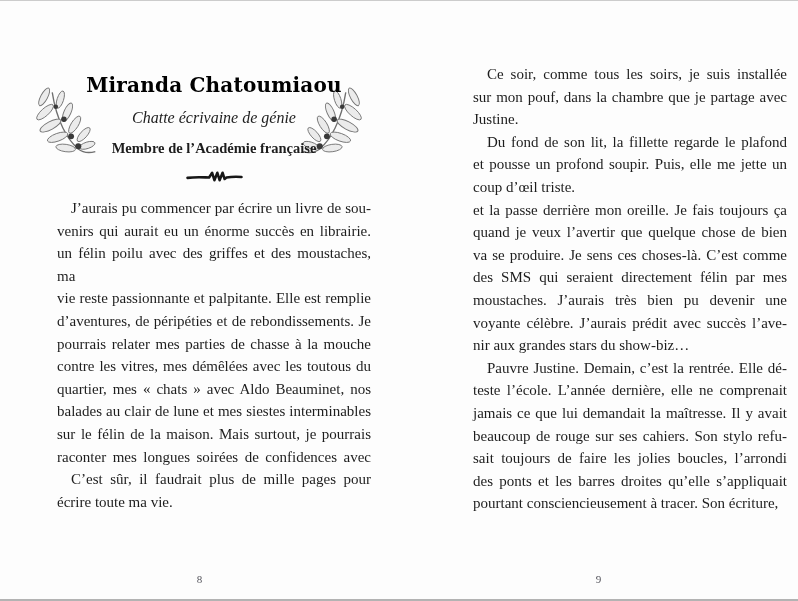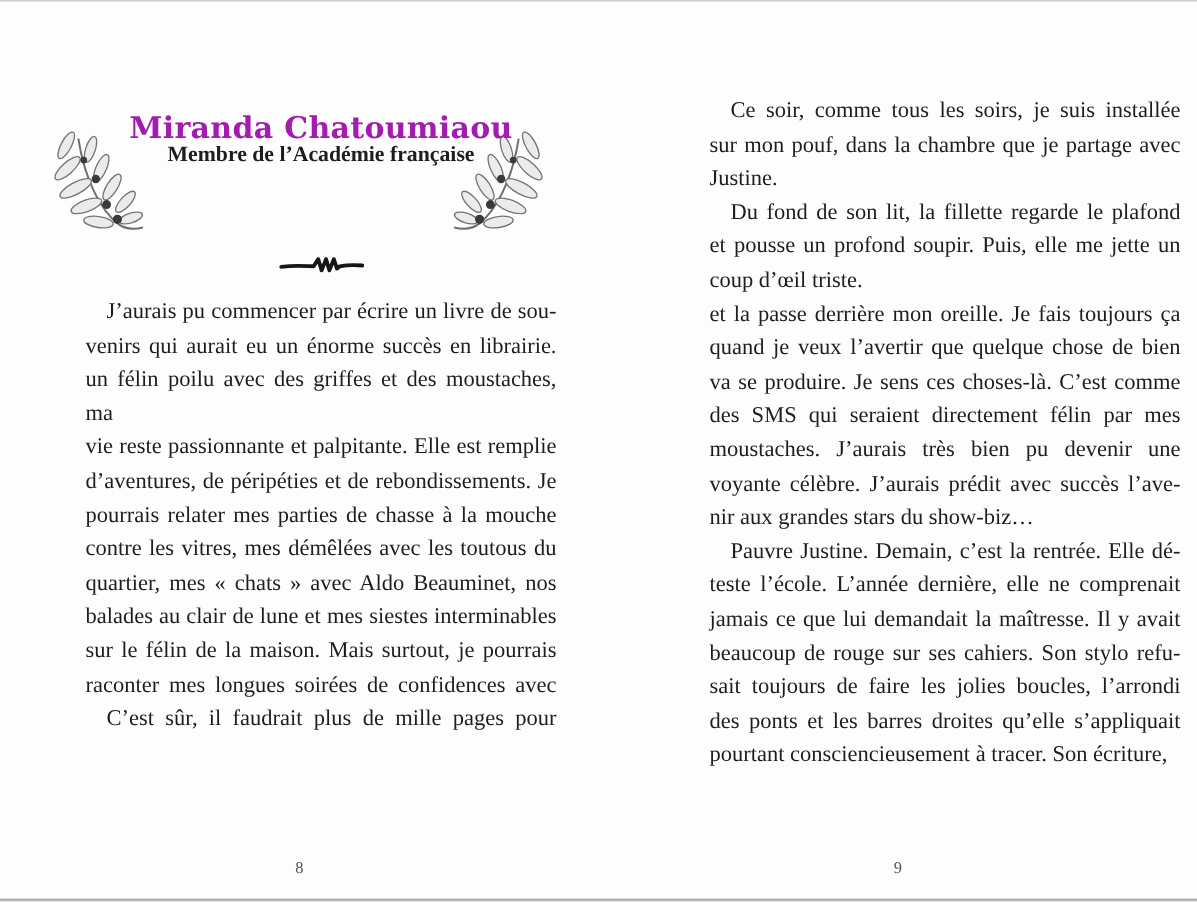--- a/index.html
+++ b/index.html
@@ -19,24 +19,24 @@
   .page.right { left:399px; }
 
   
   .branch { position:absolute; top:82px; width:70px; height:78px; }
   .branch.l { left:28px; }
   .branch.r { left:300px; transform:scaleX(-1); }
 
   .titles { position:absolute; left:57px; width:314px; top:74px; text-align:center; }
   .title {
     font-family:"DejaVu Serif", serif; font-weight:bold;
-    font-size:20px; line-height:1.05; letter-spacing:0.2px; color:#a21caf;
+    font-size:20px; line-height:1.05; letter-spacing:0.2px; color:#000000;
   }
   .subtitle { margin-top:14px; font-style:italic; font-size:16px; line-height:1; }
-  .affiliation { margin-top:0; font-weight:bold; font-size:14.5px; line-height:1; }
+  .affiliation { margin-top:15px; font-weight:bold; font-size:14.5px; line-height:1; }
 
   .divider-wrap { position:absolute; left:57px; width:314px; top:168px; text-align:center; }
 
   
   .body { position:absolute; left:57px; width:314px; }
   .page.left  .body { top:196px; }
   .page.right .body { top:62px;margin-left:17px; }
   .line {
     font-size:15px; line-height:22.6px;
     text-align:justify; text-align-last:justify;
@@ -101,20 +101,21 @@
       <g fill="#3a3a3a" stroke="none">
         <circle cx="40" cy="38" r="3.1"></circle>
         <circle cx="48" cy="57" r="3.3"></circle>
         <circle cx="56" cy="68" r="3.4"></circle>
         <circle cx="31" cy="24" r="2.5"></circle>
       </g>
     </svg>
 
     <div class="titles">
       <div class="title">Miranda Chatoumiaou</div>
+      <div class="subtitle">Chatte écrivaine de génie</div>
       <div class="affiliation">Membre de l’Académie française</div>
     </div>
 
     <div class="divider-wrap">
       <svg width="57" height="15" viewBox="0 0 58 14" aria-hidden="true">
         <path d="M1.5,8.4 C7,7.7 13,7.6 20,7.9 L23.5,8 L26.6,3.2 L28.9,10.8 L31.9,3.2 L34.2,10.8 L37.2,3.2 L39.3,9.6 L41.2,8.1 C46,7.2 51,7.1 56.5,7.5" fill="none" stroke="#171717" stroke-width="2.6" stroke-linecap="round" stroke-linejoin="round"></path>
       </svg>
     </div>
 
     <div class="body">
@@ -123,20 +124,21 @@
         <div class="line">un félin poilu avec des griffes et des moustaches, ma</div>
         <div class="line">vie reste passionnante et palpitante. Elle est remplie</div>
         <div class="line">d’aventures, de péripéties et de rebondissements. Je</div>
         <div class="line">pourrais relater mes parties de chasse à la mouche</div>
         <div class="line">contre les vitres, mes démêlées avec les toutous du</div>
         <div class="line">quartier, mes « chats » avec Aldo Beauminet, nos</div>
         <div class="line">balades au clair de lune et mes siestes interminables</div>
         <div class="line">sur le félin de la maison. Mais surtout, je pourrais</div>
         <div class="line">raconter mes longues soirées de confidences avec</div>
         <div class="line first">C’est sûr, il faudrait plus de mille pages pour</div>
+        <div class="line last">écrire toute ma vie.</div>
       </div>
 
     <div class="pagenum">8</div>
   </div>
 
   <div class="page right">
     <div class="body">
         <div class="line first">Ce soir, comme tous les soirs, je suis installée</div>
         <div class="line">sur mon pouf, dans la chambre que je partage avec</div>
         <div class="line last">Justine.</div>

